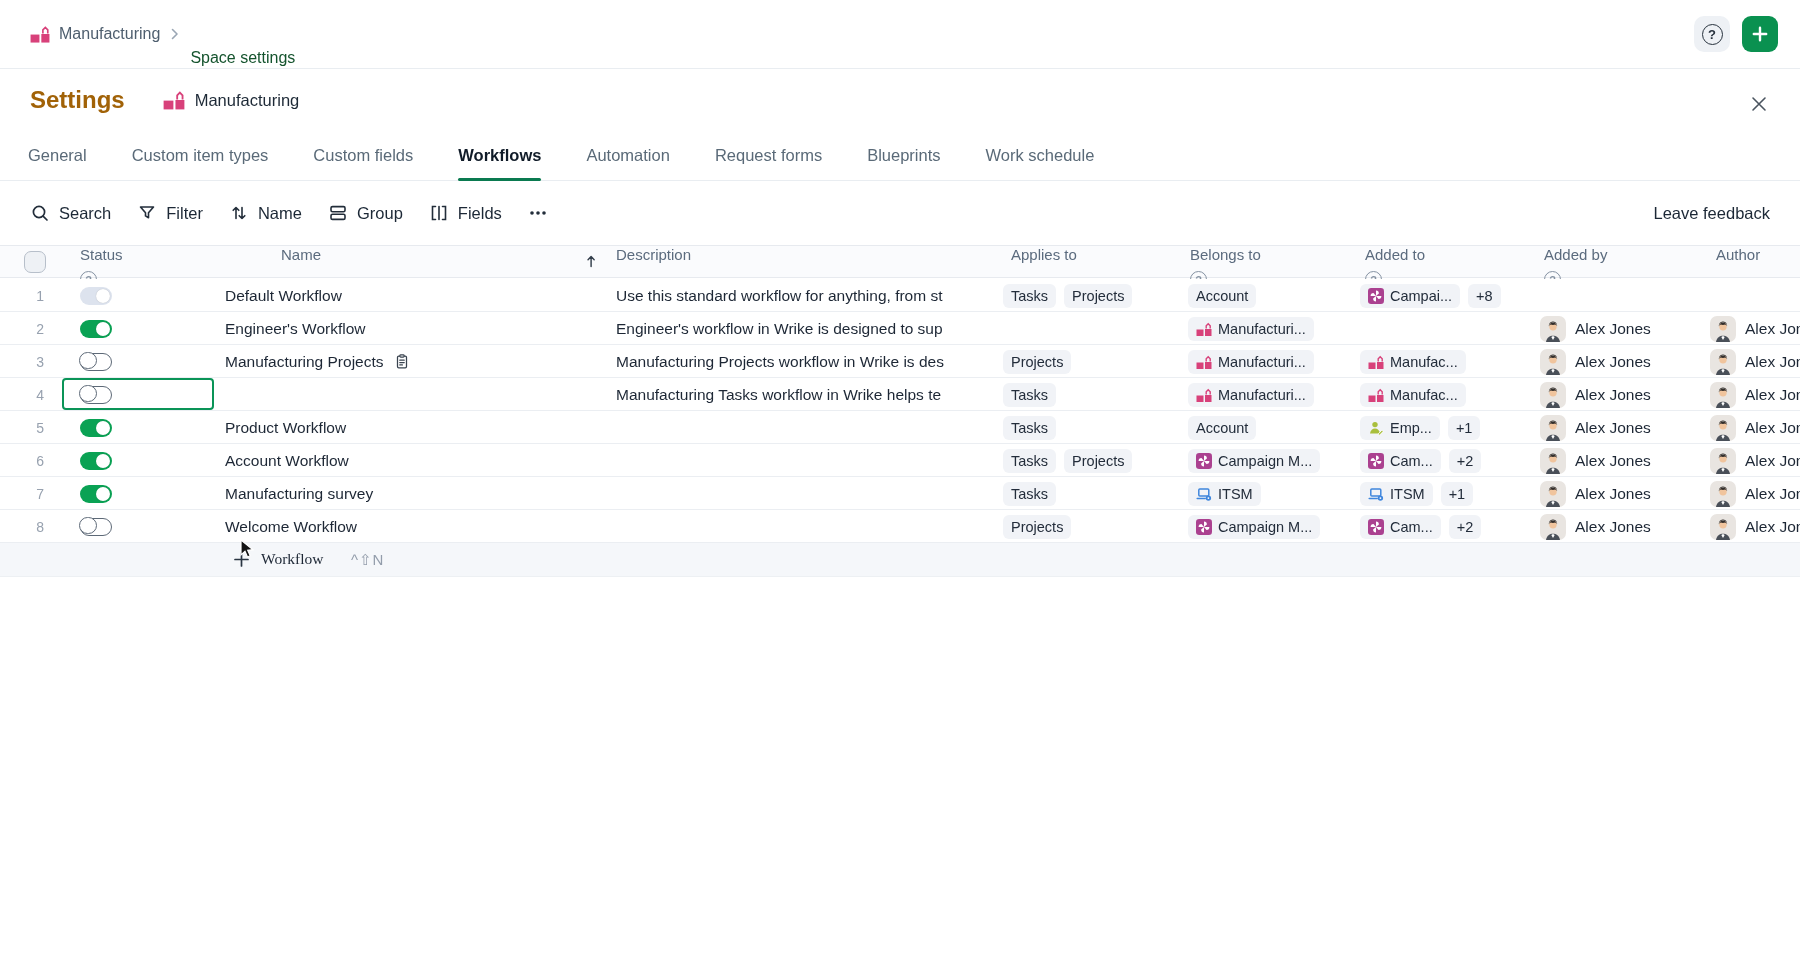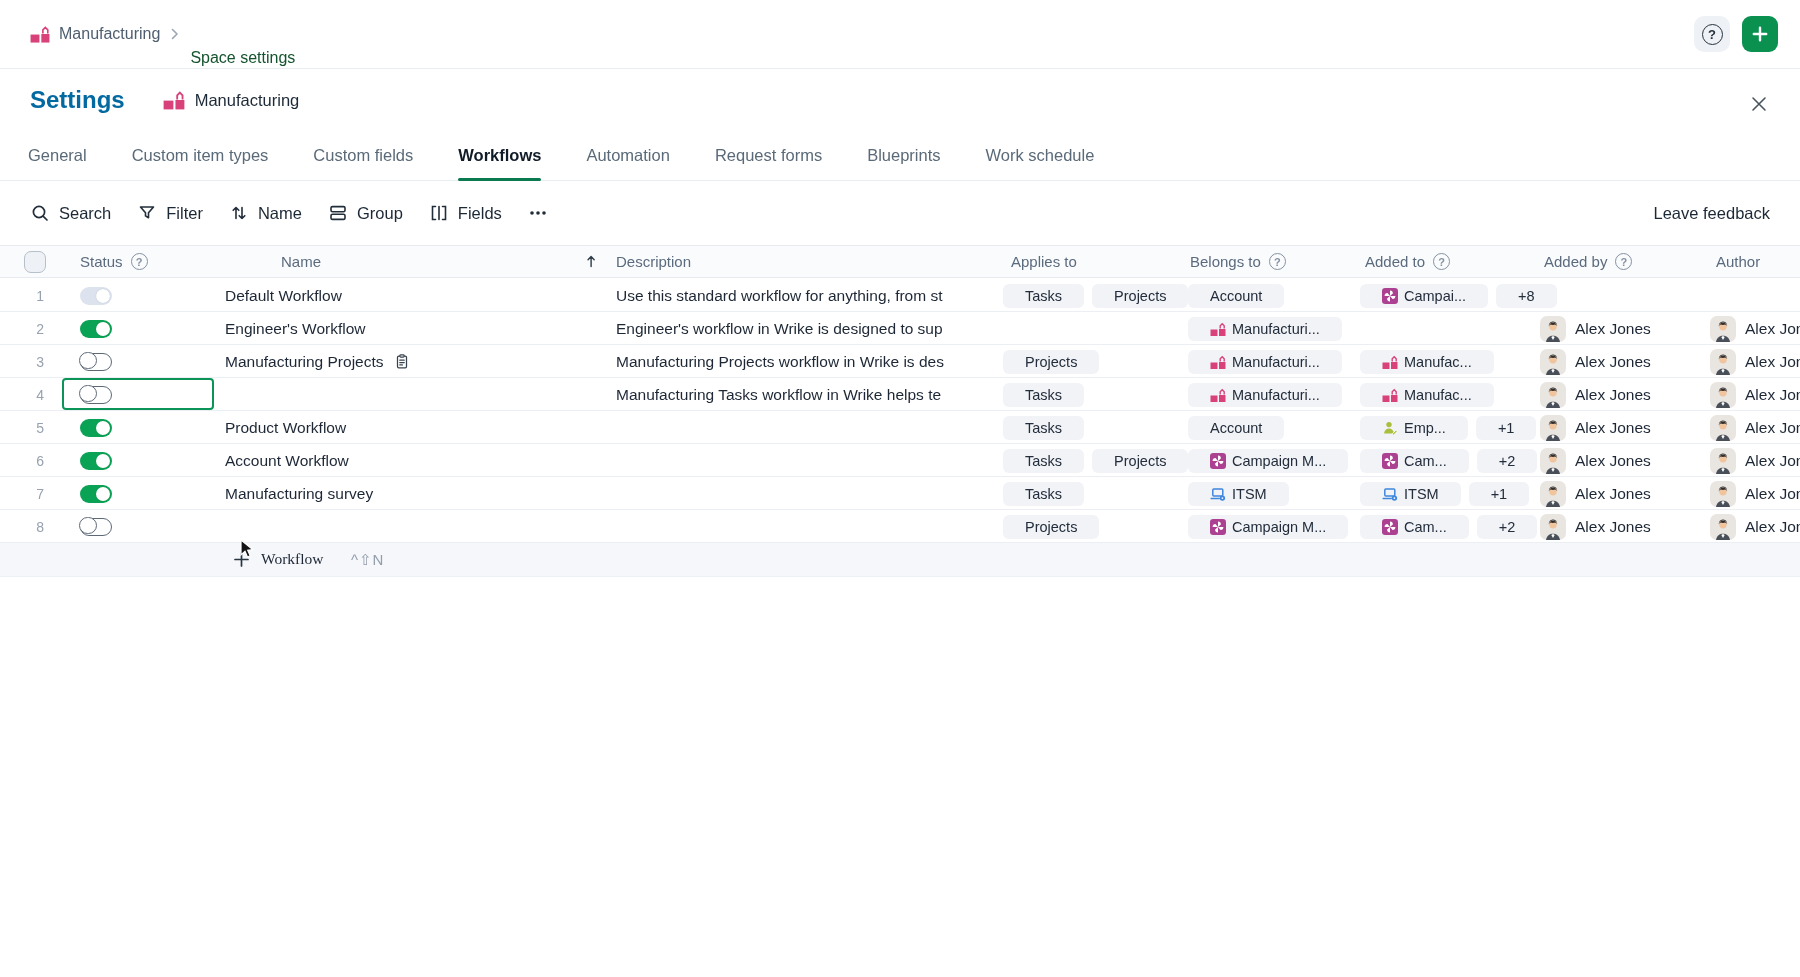--- a/index.html
+++ b/index.html
@@ -20,21 +20,21 @@
   .btn-help { width:36px; height:36px; border-radius:10px; background:#eef1f5;
     display:flex; align-items:center; justify-content:center; cursor:pointer; }
   .q-circle { width:21px; height:21px; border:1.8px solid #27313d; border-radius:50%;
     display:flex; align-items:center; justify-content:center; font-size:13px; font-weight:700; color:#27313d; }
   .btn-add { width:36px; height:36px; border-radius:9px; background:#0a9150;
     display:flex; align-items:center; justify-content:center; cursor:pointer; }
 
   
   .settings-head { position:absolute; top:69px; left:0; right:0; height:62px;
     display:flex; align-items:center; padding:0 30px; }
-  .settings-title { font-size:24px; font-weight:700; color:#0369a1; }
+  .settings-title { font-size:24px; font-weight:700; color:#a16207; }
   .space-label { display:flex; align-items:center; gap:10px; margin-left:38px; font-size:16.5px; color:#1d2936; }
   .btn-close { position:absolute; right:28px; top:22px; width:26px; height:26px;
     display:flex; align-items:center; justify-content:center; cursor:pointer; }
 
   
   .tabs { position:absolute; top:131px; left:0; right:0; height:50px;
     display:flex; align-items:flex-end; padding-left:28px; gap:45px; border-bottom:1px solid #e9edf1; }
   .tab { font-size:16.5px; color:#5a6a78; padding-bottom:15px; position:relative; cursor:pointer; white-space:nowrap; }
   .tab.active { color:#101b28; font-weight:700; }
   .tab.active::after { content:""; position:absolute; left:0; right:0; bottom:-1px; height:3px;
@@ -42,21 +42,21 @@
 
   
   .toolbar { position:absolute; top:181px; left:0; right:0; height:64px;
     display:flex; align-items:center; padding:0 30px; gap:26px; }
   .tool { display:flex; align-items:center; gap:9px; font-size:16.5px; color:#1c2836; cursor:pointer; }
   .feedback { margin-left:auto; font-size:16.5px; color:#1c2836; cursor:pointer; }
 
   
   .thead { position:absolute; top:245px; left:0; right:0; height:33px; background:#fafbfd;
     border-top:1px solid #e7eaef; border-bottom:1px solid #e7eaef; font-size:15px; color:#5b6b7e; }
-  .hcell { position:absolute; top:0; height:100%; display:flex; align-items:center; gap:8px; cursor:pointer; white-space:nowrap; }
+  .hcell { position:absolute; top:0; height:100%; display:flex; align-items:flex-start; gap:8px; cursor:pointer; white-space:nowrap;flex-direction:column; }
   .h-status{left:80px} .h-name{left:281px} .h-description{left:616px} .h-applies_to{left:1011px}
   .h-belongs_to{left:1190px} .h-added_to{left:1365px} .h-added_by{left:1544px} .h-author{left:1716px}
   .hq { width:17px; height:17px; border:1.4px solid #8592a2; border-radius:50%; color:#8592a2;
     font-size:11px; display:flex; align-items:center; justify-content:center; font-weight:700; flex:none; }
   .hcheckbox { position:absolute; left:24px; top:5px; width:22px; height:22px;
     border:1.5px solid #b7bfca; border-radius:7px; background:#eef1f5; cursor:pointer; }
   .hsort { position:absolute; left:583px; top:7px; }
 
   .tbody { position:absolute; top:279px; left:0; right:0; }
   .trow { position:relative; height:33px; border-bottom:1px solid #ebeef2; font-size:15.5px; color:#1d2735; background:#fff; }
@@ -64,21 +64,21 @@
   .c-num     { left:0;     width:44px;  justify-content:flex-end; color:#97a1af; font-size:14px; }
   .c-status  { left:62px;  width:152px; padding-left:18px; }
   .c-name    { left:225px; width:380px; gap:9px; white-space:nowrap; overflow:hidden; }
   .c-desc    { left:616px; width:386px; overflow:hidden; white-space:nowrap; }
   .c-applies { left:1003px; width:178px; gap:8px; }
   .c-belongs { left:1188px; width:172px; }
   .c-addedto { left:1360px; width:180px; gap:8px; }
   .c-addedby { left:1540px; width:172px; gap:9px; white-space:nowrap; }
   .c-author  { left:1710px; width:120px; gap:9px; white-space:nowrap; }
 
-  .chip { display:flex; align-items:center; gap:6px; height:24px; padding:0 22px;
+  .chip { display:flex; align-items:center; gap:6px; height:24px; padding:0 8px;
     background:#f1f3f7; border-radius:6px; font-size:14.5px; color:#232d3b; white-space:nowrap; cursor:default; }
 
   .toggle { width:32px; height:18px; border-radius:9px; position:relative; cursor:pointer; flex:none; }
   .toggle .knob { position:absolute; width:14px; height:14px; border-radius:50%; background:#fff; top:2px;
     box-shadow:0 0 1px rgba(0,0,0,.25); }
   .toggle.on { background:#0aa254; }
   .toggle.on .knob { right:2px; }
   .toggle.disabled_on { background:#dde3ee; }
   .toggle.disabled_on .knob { right:2px; }
   .toggle.off { background:#fff; border:1.6px solid #5d6977; }
@@ -713,20 +713,23 @@
         <span>Alex Jones</span>
       </div>
     </div>
     <div class="trow">
       <div class="cell c-num">8</div>
       <div class="cell c-status">
         <div class="toggle off">
           <div class="knob"></div>
         </div>
       </div>
+      <div class="cell c-name">
+        <span>Welcome Workflow</span>
+      </div>
       <div class="cell c-desc"></div>
       <div class="cell c-applies">
         <span class="chip">
           <span>Projects</span>
         </span>
       </div>
       <div class="cell c-belongs">
         <span class="chip">
           <span>
             <svg width="16" height="16" viewBox="0 0 16 16" style="flex:none">

